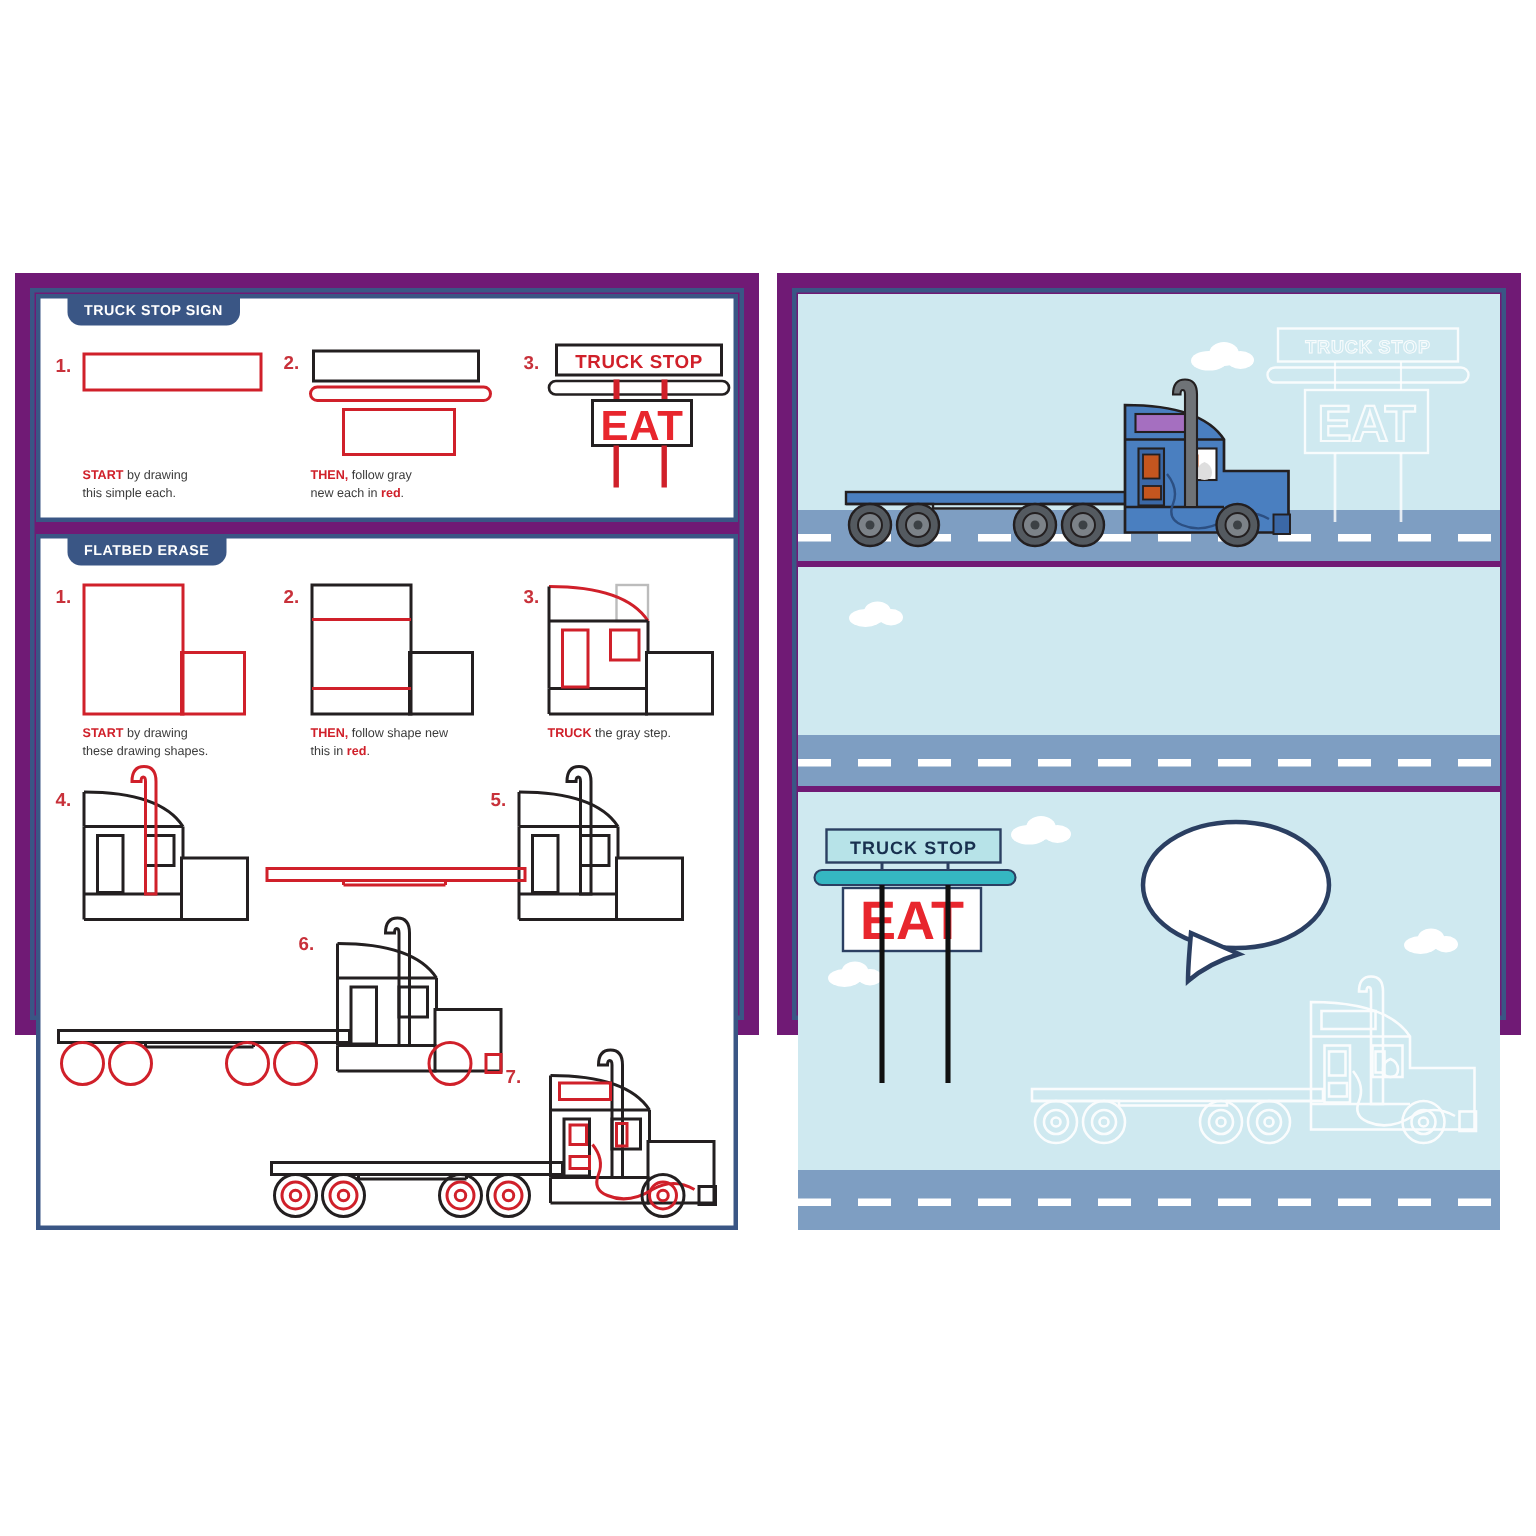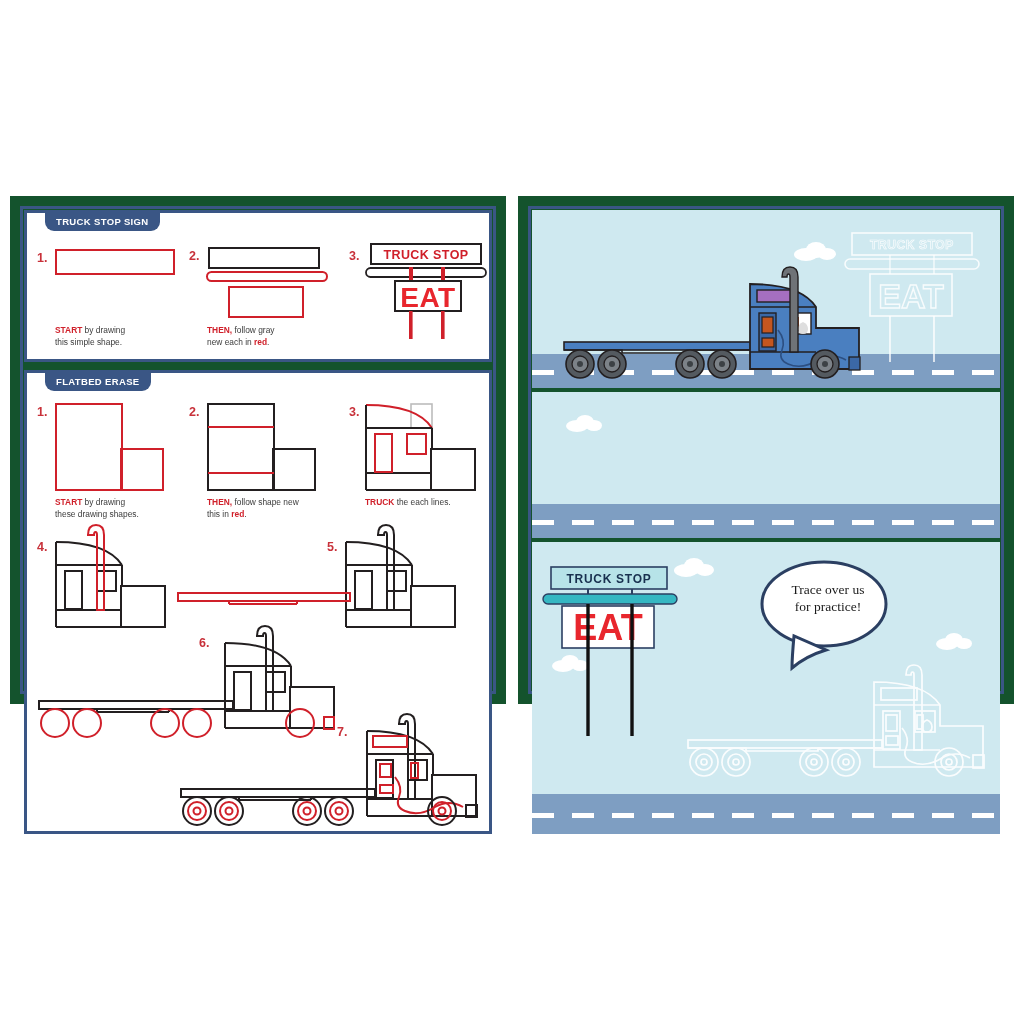--- a/index.html
+++ b/index.html
@@ -3,21 +3,21 @@
 <meta charset="utf-8">
 <style>
   html,body{margin:0;padding:0;background:#ffffff;}
   body{width:1024px;height:1024px;font-family:"Liberation Sans",sans-serif;overflow:hidden;}
 
   #page{position:absolute;left:0;top:0;width:1024px;height:1024px;background:#ffffff;}
 
   
   .spread{position:absolute;left:10px;top:182px;width:1004px;height:652px;}
 
-  .page-card{position:absolute;top:0;height:508px;background:#14532d;margin-top:14px;}
+  .page-card{position:absolute;top:0;height:508px;background:#701a75;}
   .page-left{left:0;width:496px;}
   .page-right{left:508px;width:496px;}
 
   
   .inner-frame{position:absolute;left:10px;top:10px;right:10px;bottom:10px;
                border:3px solid #3a5685;box-sizing:border-box;}
 
   
   .lp-card{position:absolute;left:14px;background:#ffffff;border:3px solid #3a5685;box-sizing:border-box;}
   .lp-card-a{top:14px;width:468px;height:152px;}
@@ -65,21 +65,21 @@
       <div class="tab">TRUCK STOP SIGN</div>
 
       <div class="stepnum" style="left:10px;top:38px;">1.</div>
       <div class="dwg" style="left:28px;top:36px;">
         <svg width="120" height="26" viewBox="0 0 120 26">
           <rect x="1" y="1" width="118" height="24" fill="none" stroke="#d0202a" stroke-width="2"></rect>
         </svg>
       </div>
       <div class="caption" style="left:28px;top:112px;">
         <span class="kw">START</span><span> by drawing</span><br>
-        <span>this simple shape.</span>
+        <span>this simple each.</span>
       </div>
 
       <div class="stepnum" style="left:162px;top:36px;">2.</div>
       <div class="dwg" style="left:180px;top:34px;">
         <svg width="122" height="72" viewBox="0 0 122 72">
           <rect x="2" y="1" width="110" height="20" fill="none" stroke="#231f20" stroke-width="2"></rect>
           <rect x="0" y="25" width="120" height="9" rx="4.5" fill="none" stroke="#d0202a" stroke-width="2"></rect>
           <rect x="22" y="40" width="74" height="30" fill="none" stroke="#d0202a" stroke-width="2"></rect>
         </svg>
       </div>
@@ -146,21 +146,21 @@
           <line x1="67" y1="25" x2="67" y2="46" stroke="#231f20" stroke-width="2"></line>
           <line x1="1" y1="70" x2="67" y2="70" stroke="#231f20" stroke-width="2"></line>
           <line x1="1" y1="87" x2="67" y2="87" stroke="#231f20" stroke-width="2"></line>
           <line x1="1" y1="70" x2="1" y2="87" stroke="#231f20" stroke-width="2"></line>
           <rect x="66" y="46" width="44" height="41" fill="none" stroke="#231f20" stroke-width="2"></rect>
           <rect x="10" y="31" width="17" height="38" fill="none" stroke="#d0202a" stroke-width="2"></rect>
           <rect x="42" y="31" width="19" height="20" fill="none" stroke="#d0202a" stroke-width="2"></rect>
         </svg>
       </div>
       <div class="caption" style="left:338px;top:124px;width:140px;">
-        <span class="kw">TRUCK</span><span> the each lines.</span>
+        <span class="kw">TRUCK</span><span> the gray step.</span>
       </div>
 
       <div class="stepnum" style="left:10px;top:167px;">4.</div>
       <div class="dwg" style="left:28px;top:150px;">
         <svg width="112" height="105" viewBox="0 0 112 105">
           <path d="M1 19 C 30 19, 56 25, 67 42" fill="none" stroke="#231f20" stroke-width="2"></path>
           <line x1="1" y1="19" x2="1" y2="42" stroke="#231f20" stroke-width="2"></line>
           <line x1="1" y1="42" x2="67" y2="42" stroke="#231f20" stroke-width="2"></line>
           <line x1="1" y1="42" x2="1" y2="87" stroke="#231f20" stroke-width="2"></line>
           <line x1="67" y1="42" x2="67" y2="63" stroke="#231f20" stroke-width="2"></line>
@@ -396,24 +396,20 @@
           <line x1="46" y1="38" x2="46" y2="170" stroke="#111111" stroke-width="3.4"></line>
           <line x1="90" y1="38" x2="90" y2="170" stroke="#111111" stroke-width="3.4"></line>
         </svg>
       </div>
 
       <div class="dwg" style="left:222px;top:14px;">
         <svg width="148" height="116" viewBox="0 0 148 116">
           <ellipse cx="70" cy="48" rx="62" ry="42" fill="#ffffff" stroke="#2b3f62" stroke-width="3"></ellipse>
           <path d="M40 80 q-2 22 -2 32 q14 -12 34 -18 z" fill="#ffffff" stroke="#2b3f62" stroke-width="3"></path>
         </svg>
-      </div>
-      <div class="bubble-text" style="left:232px;top:40px;width:128px;">
-        <span>Trace over us</span><br>
-        <span>for practice!</span>
       </div>
 
       <div class="dwg" style="left:152px;top:128px;">
         <svg width="300" height="116" viewBox="0 0 300 116">
           <g fill="none" stroke="#ffffff" stroke-width="1.7" opacity=".9">
             <rect x="4" y="70" width="194" height="8"></rect>
             <path d="M4 78 L62 78 L62 81 L134 81 L134 78 L198 78"></path>
             <path d="M190 12 C 219 12, 245 18, 256 35 L256 56 L299 56 L299 97 L190 97 Z"></path>
             <line x1="190" y1="35" x2="256" y2="35"></line>
             <path d="M190 80 L256 80"></path>

